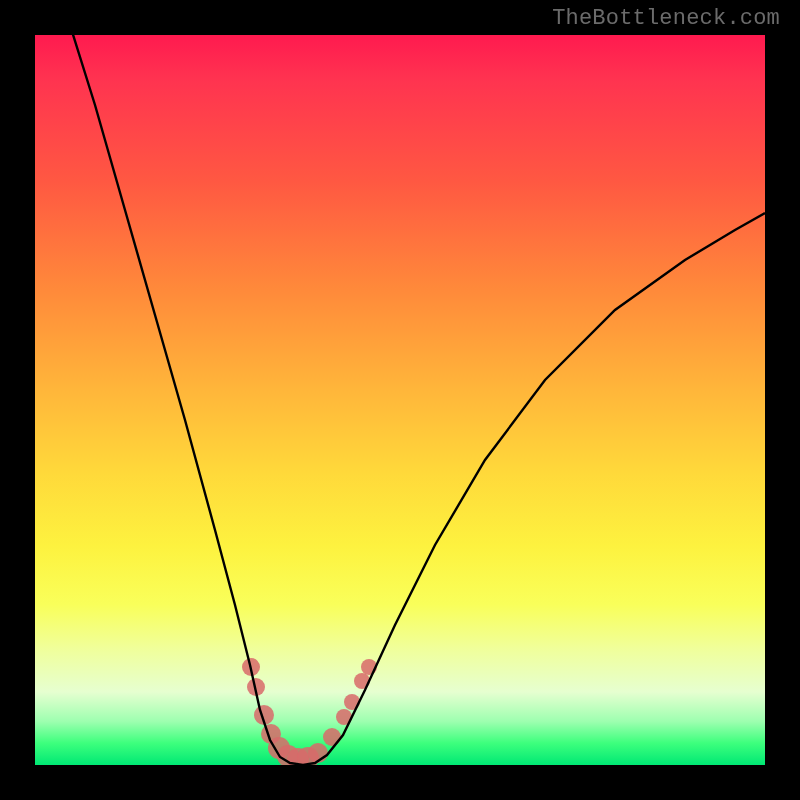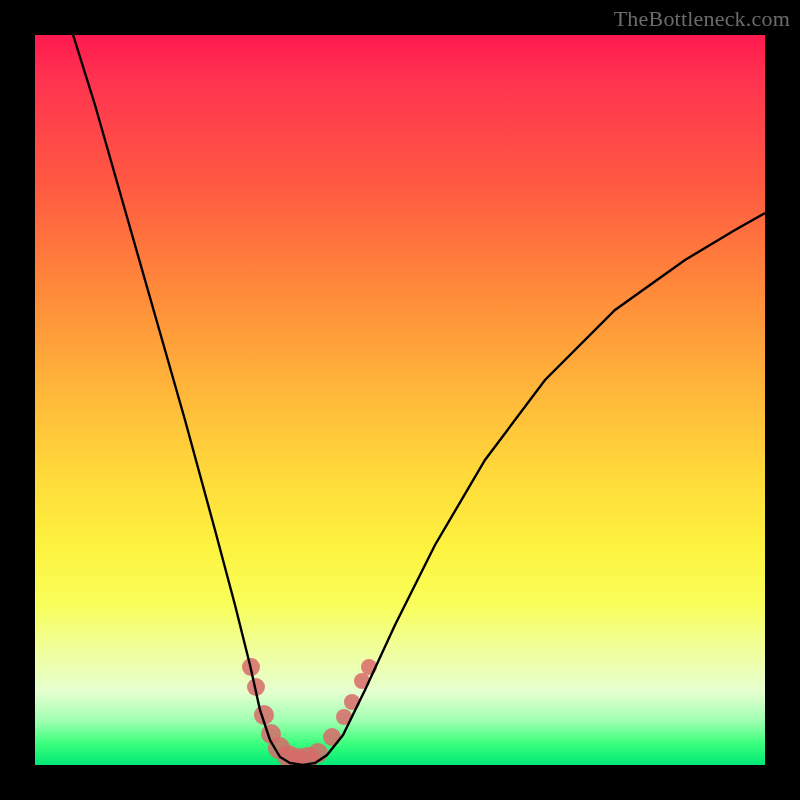--- a/index.html
+++ b/index.html
@@ -42,22 +42,22 @@
       #f0ff9a 84%,
       #e6ffd0 90%,
       #9effb0 94%,
       #3dff7d 97%,
       #00e874 100%
     );
   }
   .watermark {
     position: absolute;
     top: 6px;
-    right: 10px;
-    font-family: Liberation Serif, serif;
+    right: 20px;
+    font-family: Liberation Mono, monospace;
     font-size: 22px;
     color: #6b6b6b;
     font-weight: 500;
     letter-spacing: 0.2px;
     user-select: none;
   }
   svg.curve {
     position: absolute;
     inset: 0;
   }

